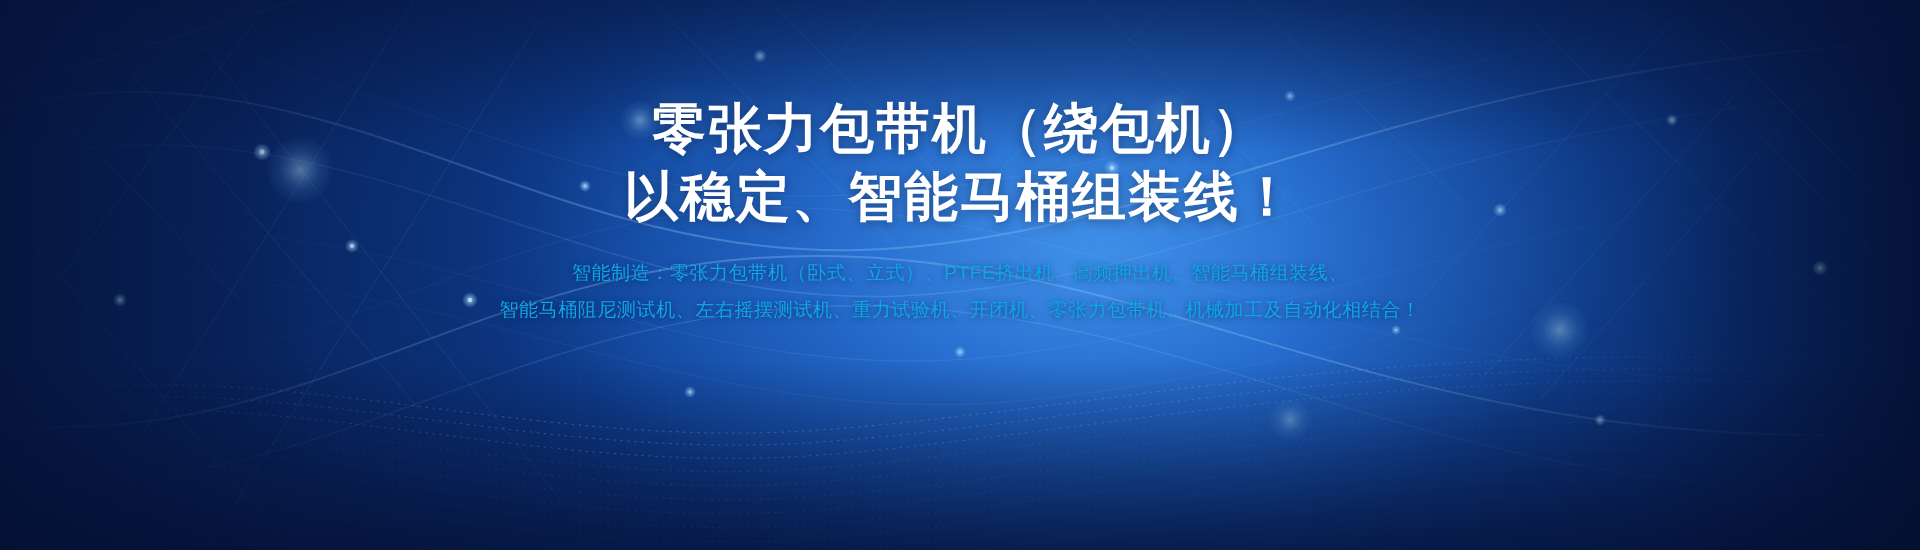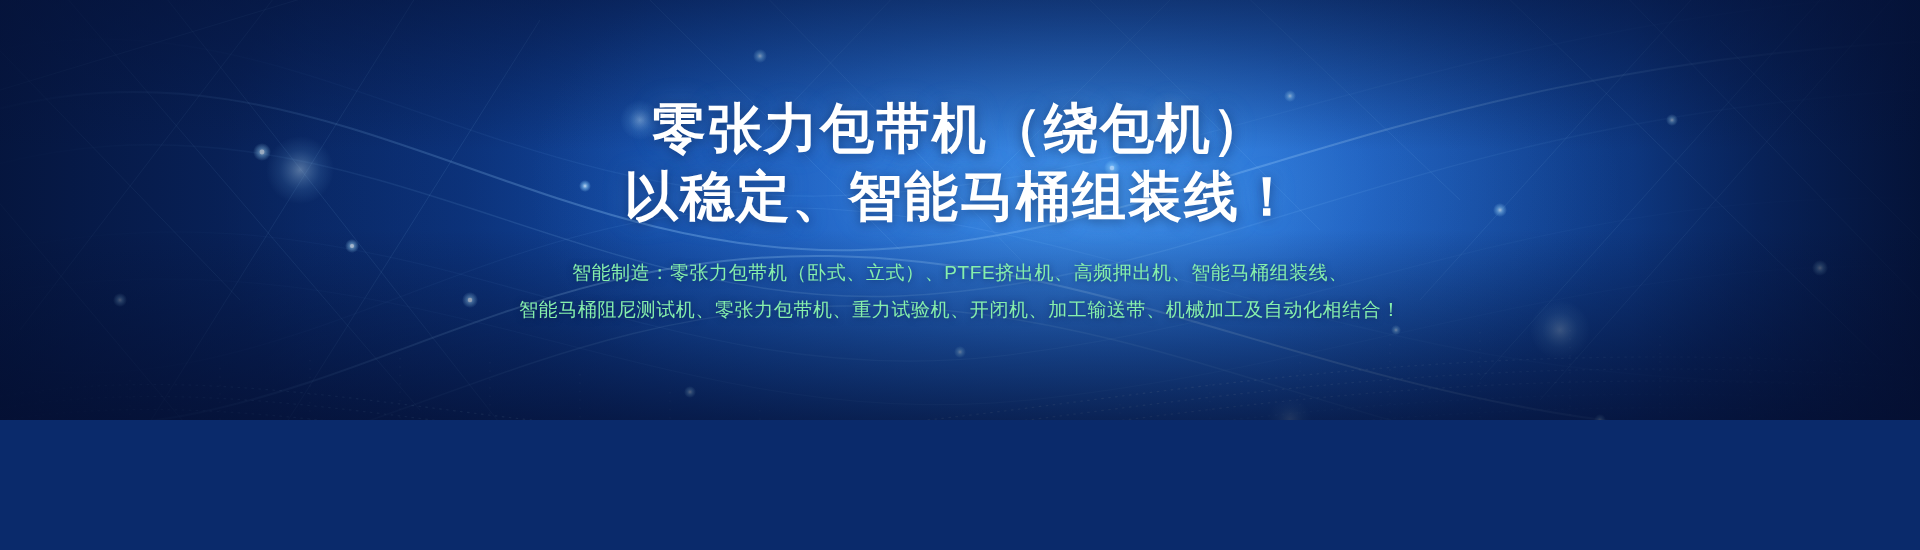--- a/index.html
+++ b/index.html
@@ -2,21 +2,21 @@
 <html><head>
 <meta charset="utf-8">
 <style>
   html,body{margin:0;padding:0;}
   body{
     width:1920px;height:550px;overflow:hidden;
     font-family:"Liberation Sans","DejaVu Sans",sans-serif;
     background:#0a2a6b;
   }
   #banner{
-    position:relative;width:1920px;height:420px;overflow:hidden;
+    position:relative;width:1920px;height:550px;overflow:hidden;
     background:#0b2c70;
   }
   
   .bg-base{
     position:absolute;inset:0;
     background:
       radial-gradient(ellipse 900px 520px at 58% 46%, #2f7ddb 0%, #1f62c4 28%, #134aa3 52%, #0d3784 72%, #0a2a6b 100%),
       linear-gradient(180deg,#0a2766 0%,#123f90 35%,#1453a8 55%,#0d3680 85%,#071d52 100%);
   }
   .bg-vignette{
@@ -46,21 +46,21 @@
     font-weight:bold;
     letter-spacing:2px;
     line-height:64px;
     text-align:center;
     text-shadow:0 2px 12px rgba(3,24,70,.55), 0 0 26px rgba(120,190,255,.28);
     white-space:nowrap;
   }
   .headline.l2{margin-top:4px;}
   .subwrap{margin-top:26px;text-align:center;}
   .subline{
-    color:#86efac;
+    color:#0ea5e9;
     font-size:19px;
     line-height:37px;
     letter-spacing:.6px;
     white-space:nowrap;
     text-shadow:0 1px 6px rgba(4,22,64,.6);
   }
 </style>
 </head>
 <body>
 
@@ -191,17 +191,17 @@
   <div class="bg-vignette"></div>
   <div class="bg-topshade"></div>
   <div class="bg-botshade"></div>
 
   <div class="content">
     <div class="headline l1">零张力包带机（绕包机）</div>
     <div class="headline l2">以稳定、智能马桶组装线！</div>
 
     <div class="subwrap">
       <div class="subline">智能制造：零张力包带机（卧式、立式）、PTFE挤出机、高频押出机、智能马桶组装线、</div>
-      <div class="subline">智能马桶阻尼测试机、零张力包带机、重力试验机、开闭机、加工输送带、机械加工及自动化相结合！</div>
+      <div class="subline">智能马桶阻尼测试机、左右摇摆测试机、重力试验机、开闭机、零张力包带机、机械加工及自动化相结合！</div>
     </div>
   </div>
 
 </div>
 
 </body></html>

